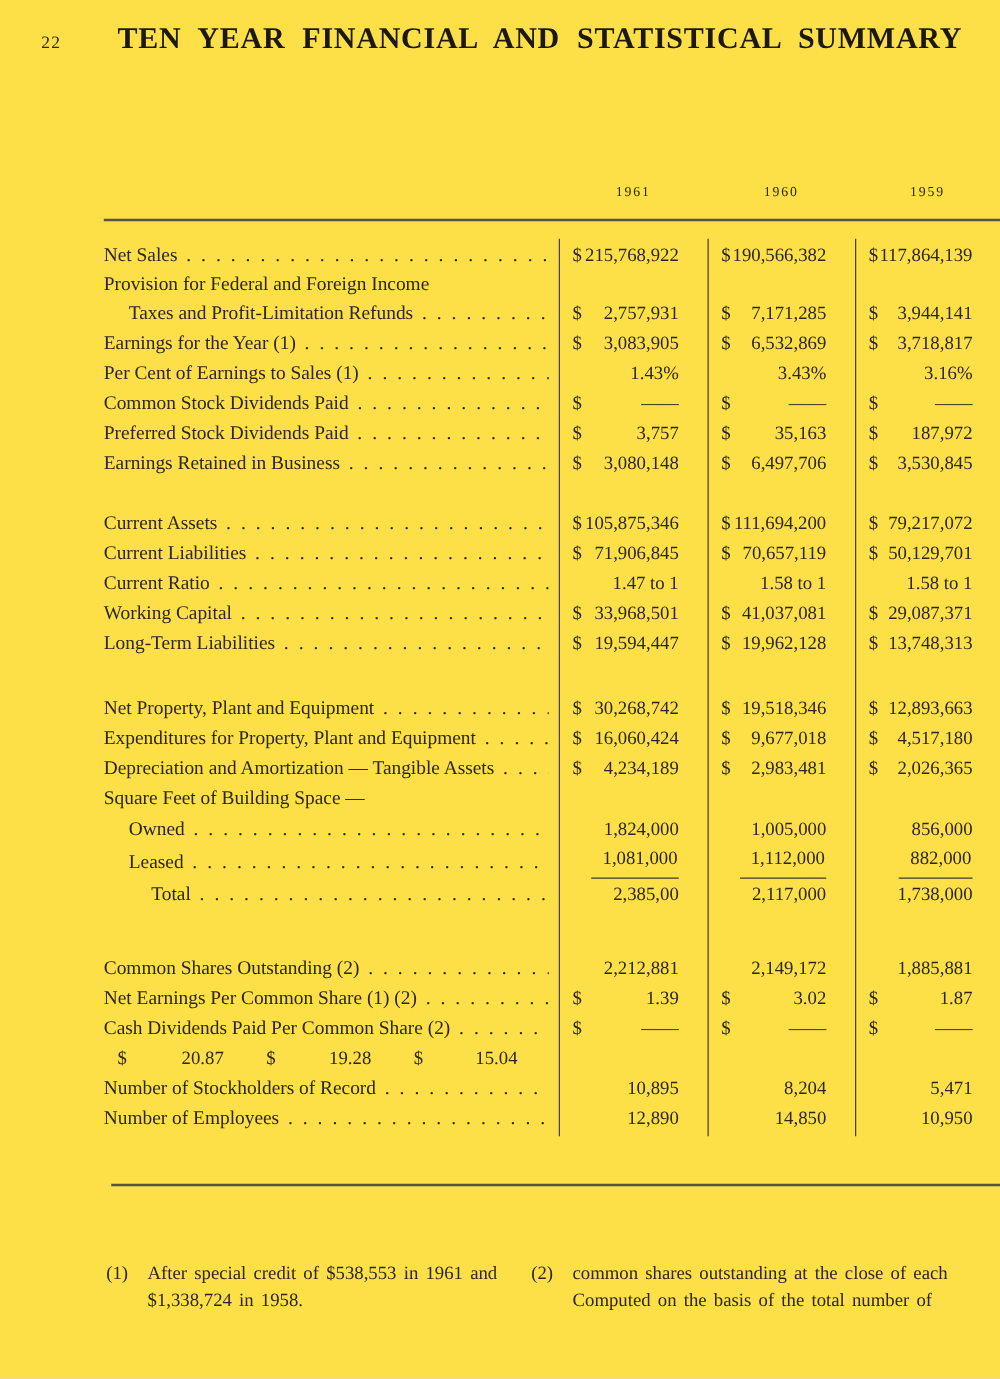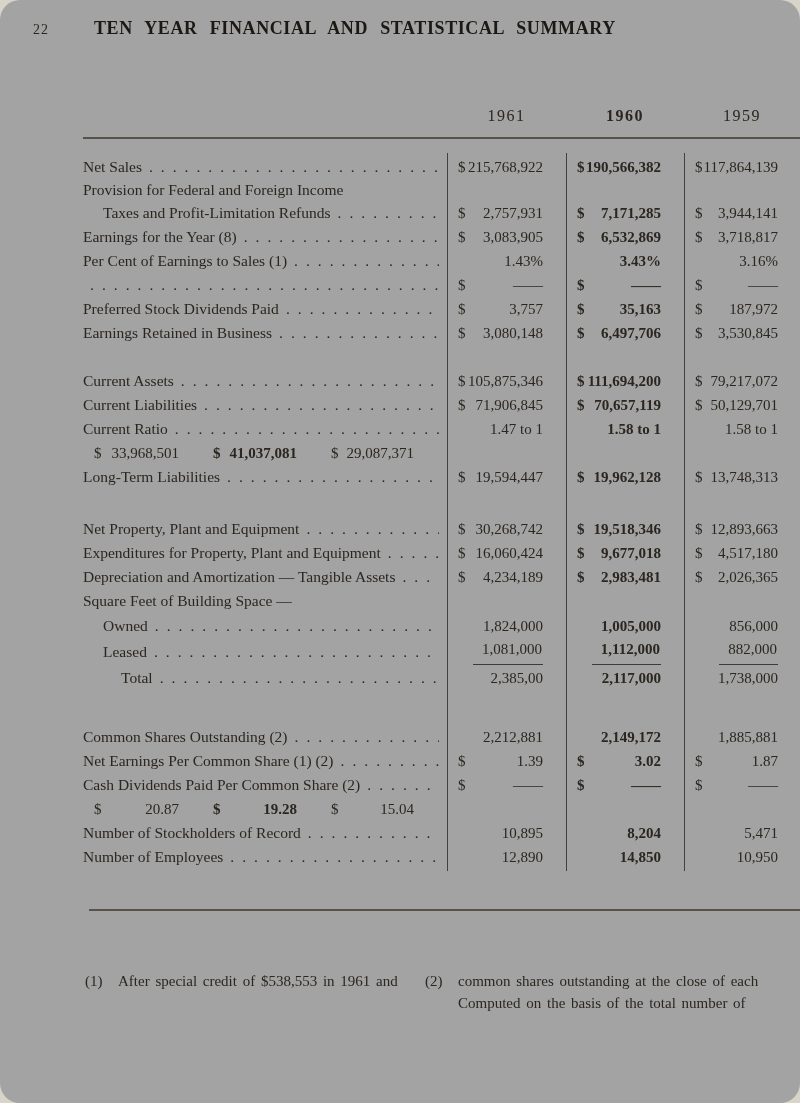--- a/index.html
+++ b/index.html
@@ -1,33 +1,32 @@
 <!DOCTYPE html>
 <html><head>
 <meta charset="utf-8">
 <style>
   html,body { margin:0; padding:0; background:#d8d4c8; }
   .page {
     width:800px; height:1103px; margin:0 auto; position:relative; overflow:hidden;
-    background:#a3a3a3;
+    background:#fde047;
     font-family:"Liberation Serif","DejaVu Serif",serif;
     color:#2b2620;
-    border-radius:20px;
   }
   
   .hdr { display:flex; align-items:baseline; padding-top:18px; }
   .pagenum { margin-left:33px; font-size:14px; letter-spacing:1px; }
-  h1.title { margin:0 12px 0 45px; font-size:18px; font-weight:bold; letter-spacing:0.6px; word-spacing:7px; color:#1c1914; }
+  h1.title { margin:0 12px 0 45px; font-size:24px; font-weight:bold; letter-spacing:0.6px; word-spacing:7px; color:#1c1914; }
 
   
   .twrap { margin-left:83px; }
-  .yrow { display:flex; margin-top:64px; height:26px; font-size:16px; line-height:26px; }
+  .yrow { display:flex; margin-top:96px; height:26px; font-size:11px; line-height:26px; }
   .yrow .fill { flex:1; }
   .ycell { text-align:center; letter-spacing:1.5px; }
-  .c1 { width:119px; } .c2 { width:118px;font-weight:bold; } .c3 { width:116px; }
+  .c1 { width:119px; } .c2 { width:118px; } .c3 { width:116px; }
   .toprule { height:2px; background:#57524a; margin-top:8px; }
   .botrule { height:2px; background:#57524a; margin-top:36px; margin-left:6px; }
 
   .tbody { position:relative; padding:16px 0 4px 0; }
   .vr { position:absolute; top:14px; bottom:2px; width:1px; background:#45413a; }
   .vr1 { left:364px; } .vr2 { left:483px; } .vr3 { left:601px; }
 
   .trow { display:flex; align-items:flex-end; height:24px; font-size:15.5px; line-height:24px; }
   .trow.two { height:46px; }
   .trow.h26 { height:26px; line-height:26px; }
@@ -118,21 +117,21 @@
             <span class="num">7,171,285</span>
           </div>
         <div class="vcell c3">
             <span class="cur">$</span>
             <span class="num">3,944,141</span>
           </div>
       </div>
 
       <div class="trow">
         <div class="lcell">
-            <span class="lbl">Earnings for the Year (8)</span>
+            <span class="lbl">Earnings for the Year (1)</span>
             <span class="dots"></span>
           </div>
         <div class="vcell c1">
             <span class="cur">$</span>
             <span class="num">3,083,905</span>
           </div>
         <div class="vcell c2">
             <span class="cur">$</span>
             <span class="num">6,532,869</span>
           </div>
@@ -156,20 +155,21 @@
             <span class="num">3.43%</span>
           </div>
         <div class="vcell c3">
             <span class="cur"></span>
             <span class="num">3.16%</span>
           </div>
       </div>
 
       <div class="trow">
         <div class="lcell">
+            <span class="lbl">Common Stock Dividends Paid</span>
             <span class="dots"></span>
           </div>
         <div class="vcell c1">
             <span class="cur">$</span>
             <span class="num">——</span>
           </div>
         <div class="vcell c2">
             <span class="cur">$</span>
             <span class="num">——</span>
           </div>
@@ -268,20 +268,24 @@
             <span class="cur"></span>
             <span class="num">1.58 to 1</span>
           </div>
         <div class="vcell c3">
             <span class="cur"></span>
             <span class="num">1.58 to 1</span>
           </div>
       </div>
 
       <div class="trow">
+        <div class="lcell">
+            <span class="lbl">Working Capital</span>
+            <span class="dots"></span>
+          </div>
         <div class="vcell c1">
             <span class="cur">$</span>
             <span class="num">33,968,501</span>
           </div>
         <div class="vcell c2">
             <span class="cur">$</span>
             <span class="num">41,037,081</span>
           </div>
         <div class="vcell c3">
             <span class="cur">$</span>
@@ -553,20 +557,21 @@
     </div>
 
     <div class="botrule"></div>
   </div>
 
   <div class="fns">
     <div class="fn fn1">
       <span class="mark">(1)</span>
       <div class="txt">
         <div>After special credit of $538,553 in 1961 and</div>
+        <div>$1,338,724 in 1958.</div>
       </div>
     </div>
     <div class="fn fn2">
       <span class="mark">(2)</span>
       <div class="txt">
         <div>common shares outstanding at the close of each</div>
         <div>Computed on the basis of the total number of</div>
       </div>
     </div>
   </div>

